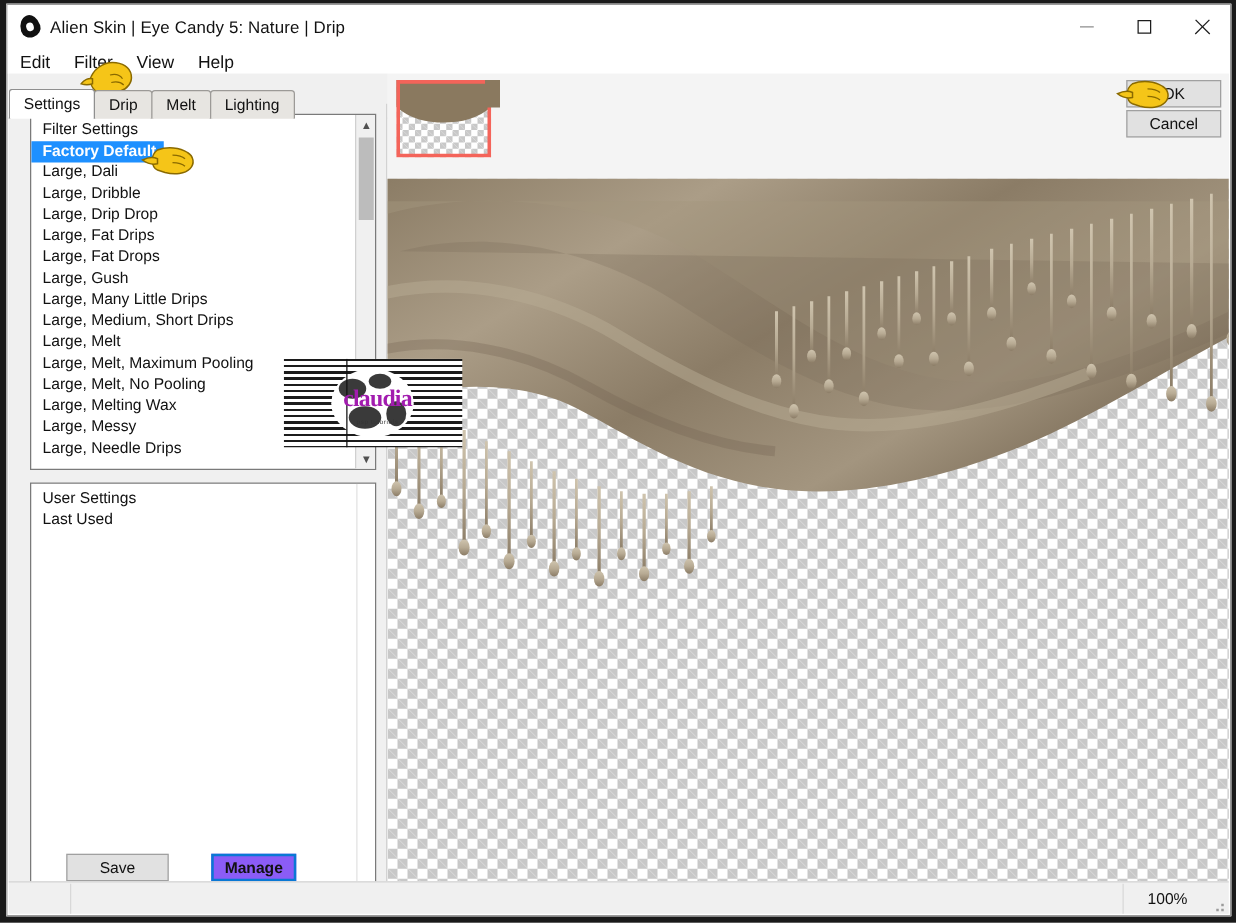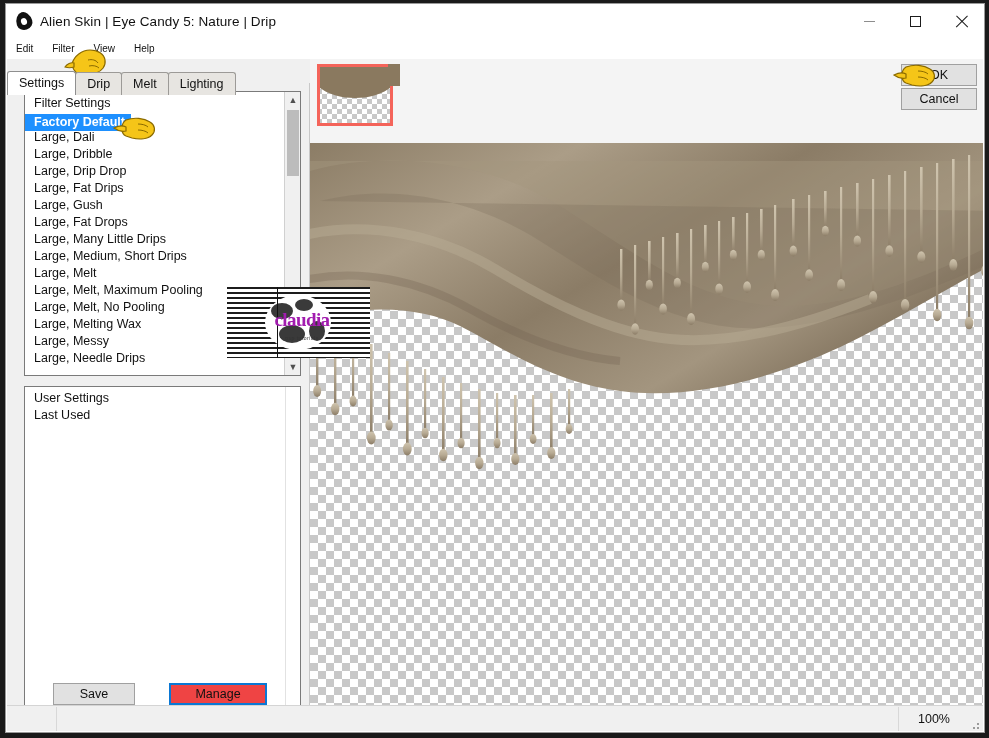--- a/index.html
+++ b/index.html
@@ -52,21 +52,21 @@
     content:"";position:absolute;left:-1px;top:6px;width:16px;height:1.4px;background:#1c1c1c;
   }
   .win-btn .close-g:before{transform:rotate(45deg);}
   .win-btn .close-g:after{transform:rotate(-45deg);}
 
   
   .menubar{
     position:absolute;left:0;top:34px;right:0;height:21px;
     background:#ffffff;display:flex;align-items:center;padding-left:10px;
   }
-  .menu-item{font-size:10px;color:#111;margin-right:19px;cursor:default;}
+  .menu-item{font-size:14px;color:#111;margin-right:19px;cursor:default;}
 
   
   .left-panel{
     position:absolute;left:1px;top:55px;width:303px;bottom:27px;
     background:#f0f0f0;
   }
   .tabstrip{
     position:absolute;left:0;top:0;right:0;height:36px;
     background:#f0f0f0;
     display:flex;align-items:flex-end;
@@ -137,21 +137,21 @@
   .btn-row{
     position:absolute;left:17px;top:600px;width:277px;height:22px;
     display:flex;align-items:center;
   }
   .btn{
     font-size:12.5px;color:#111;text-align:center;line-height:20px;
     background:#e1e1e1;border:1px solid #a0a0a0;box-sizing:border-box;
     height:22px;
   }
   .btn.save{width:82px;margin-left:29px;}
-  .btn.manage{width:98px;margin-left:34px;border:2px solid #0a78d4;background:#ef4444;line-height:18px;}
+  .btn.manage{width:68px;margin-left:34px;border:2px solid #0a78d4;background:#8b5cf6;line-height:18px;font-weight:bold;}
 
   
   .right-area{
     position:absolute;left:304px;top:55px;right:1px;bottom:27px;
     background:#f4f4f4;
   }
   .preview-toprow{
     position:absolute;left:0;top:0;right:0;height:84px;background:#f4f4f4;
   }
   .thumb{
@@ -295,24 +295,24 @@
           <div class="row-wrap">
                 <div class="list-row">Large, Dribble</div>
               </div>
           <div class="row-wrap">
                 <div class="list-row">Large, Drip Drop</div>
               </div>
           <div class="row-wrap">
                 <div class="list-row">Large, Fat Drips</div>
               </div>
           <div class="row-wrap">
+                <div class="list-row">Large, Fat Drops</div>
+              </div>
+          <div class="row-wrap">
                 <div class="list-row">Large, Gush</div>
-              </div>
-          <div class="row-wrap">
-                <div class="list-row">Large, Fat Drops</div>
               </div>
           <div class="row-wrap">
                 <div class="list-row">Large, Many Little Drips</div>
               </div>
           <div class="row-wrap">
                 <div class="list-row">Large, Medium, Short Drips</div>
               </div>
           <div class="row-wrap">
                 <div class="list-row">Large, Melt</div>
               </div>

